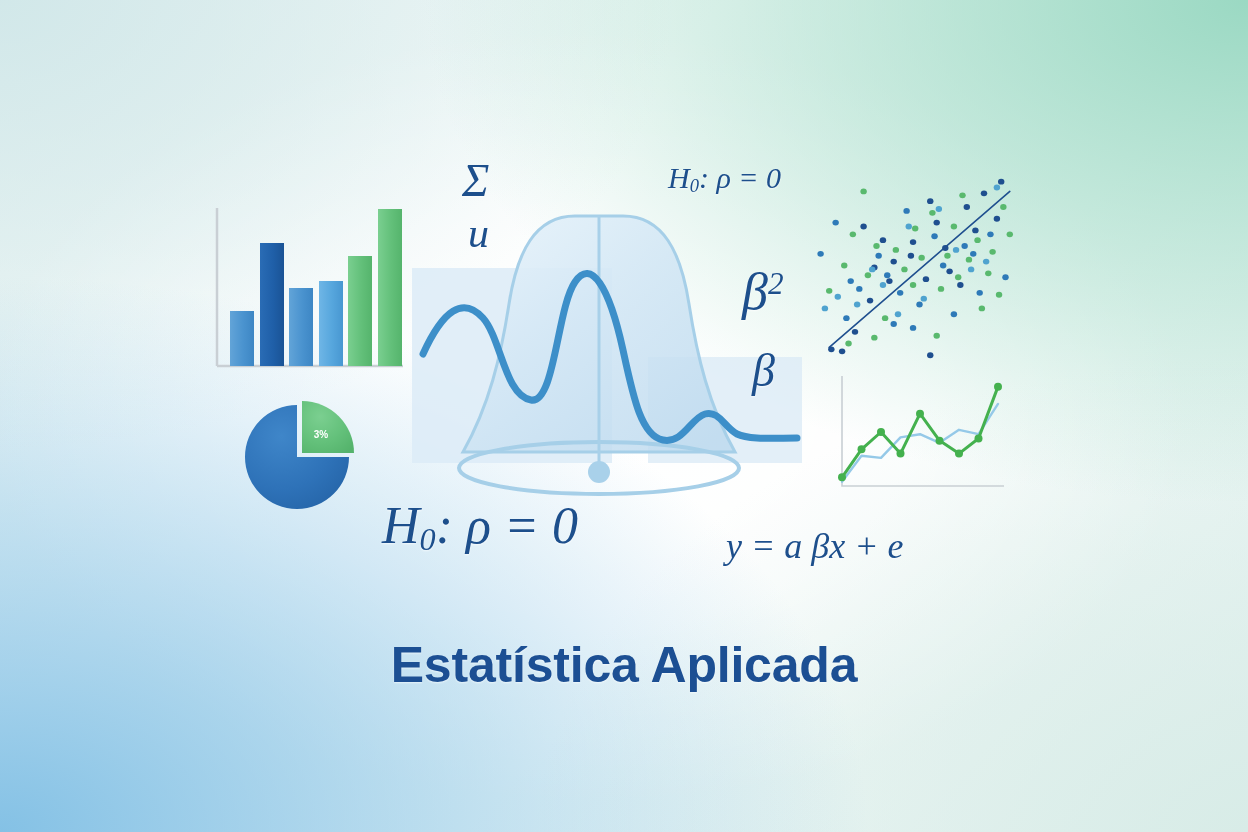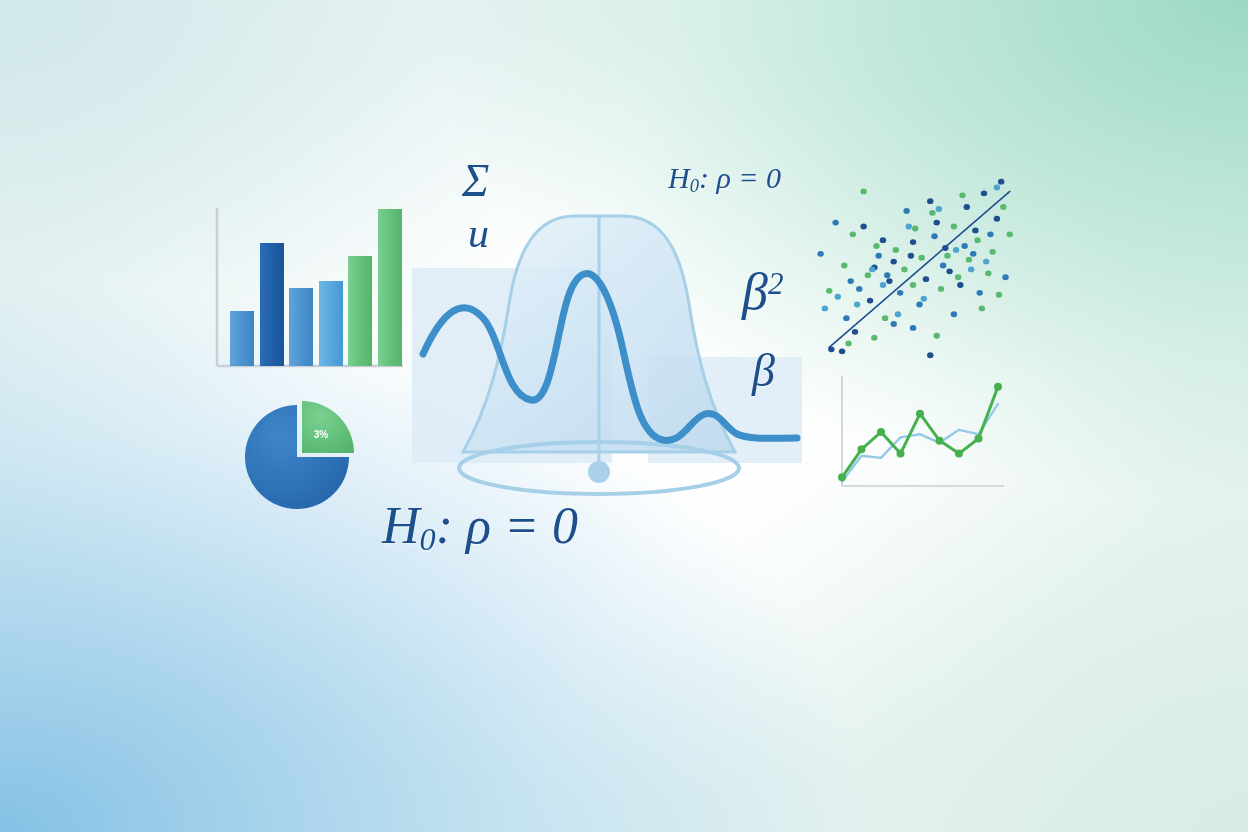--- a/index.html
+++ b/index.html
@@ -287,15 +287,19 @@
   <div class="math" style="left:742px;top:266px;font-size:52px;">
     β<span class="sup">2</span>
   </div>
 
   <div class="math" style="left:752px;top:348px;font-size:46px;">β</div>
 
   <div class="math" style="left:382px;top:500px;font-size:52px;">
     H<span class="sub">0</span>: ρ = 0
   </div>
 
-
+  <div class="math" style="left:726px;top:528px;font-size:36px;">
+    y = a βx + e
+  </div>
+
+  <div id="title">Estatística Aplicada</div>
 
 </div>
 
 </body></html>

